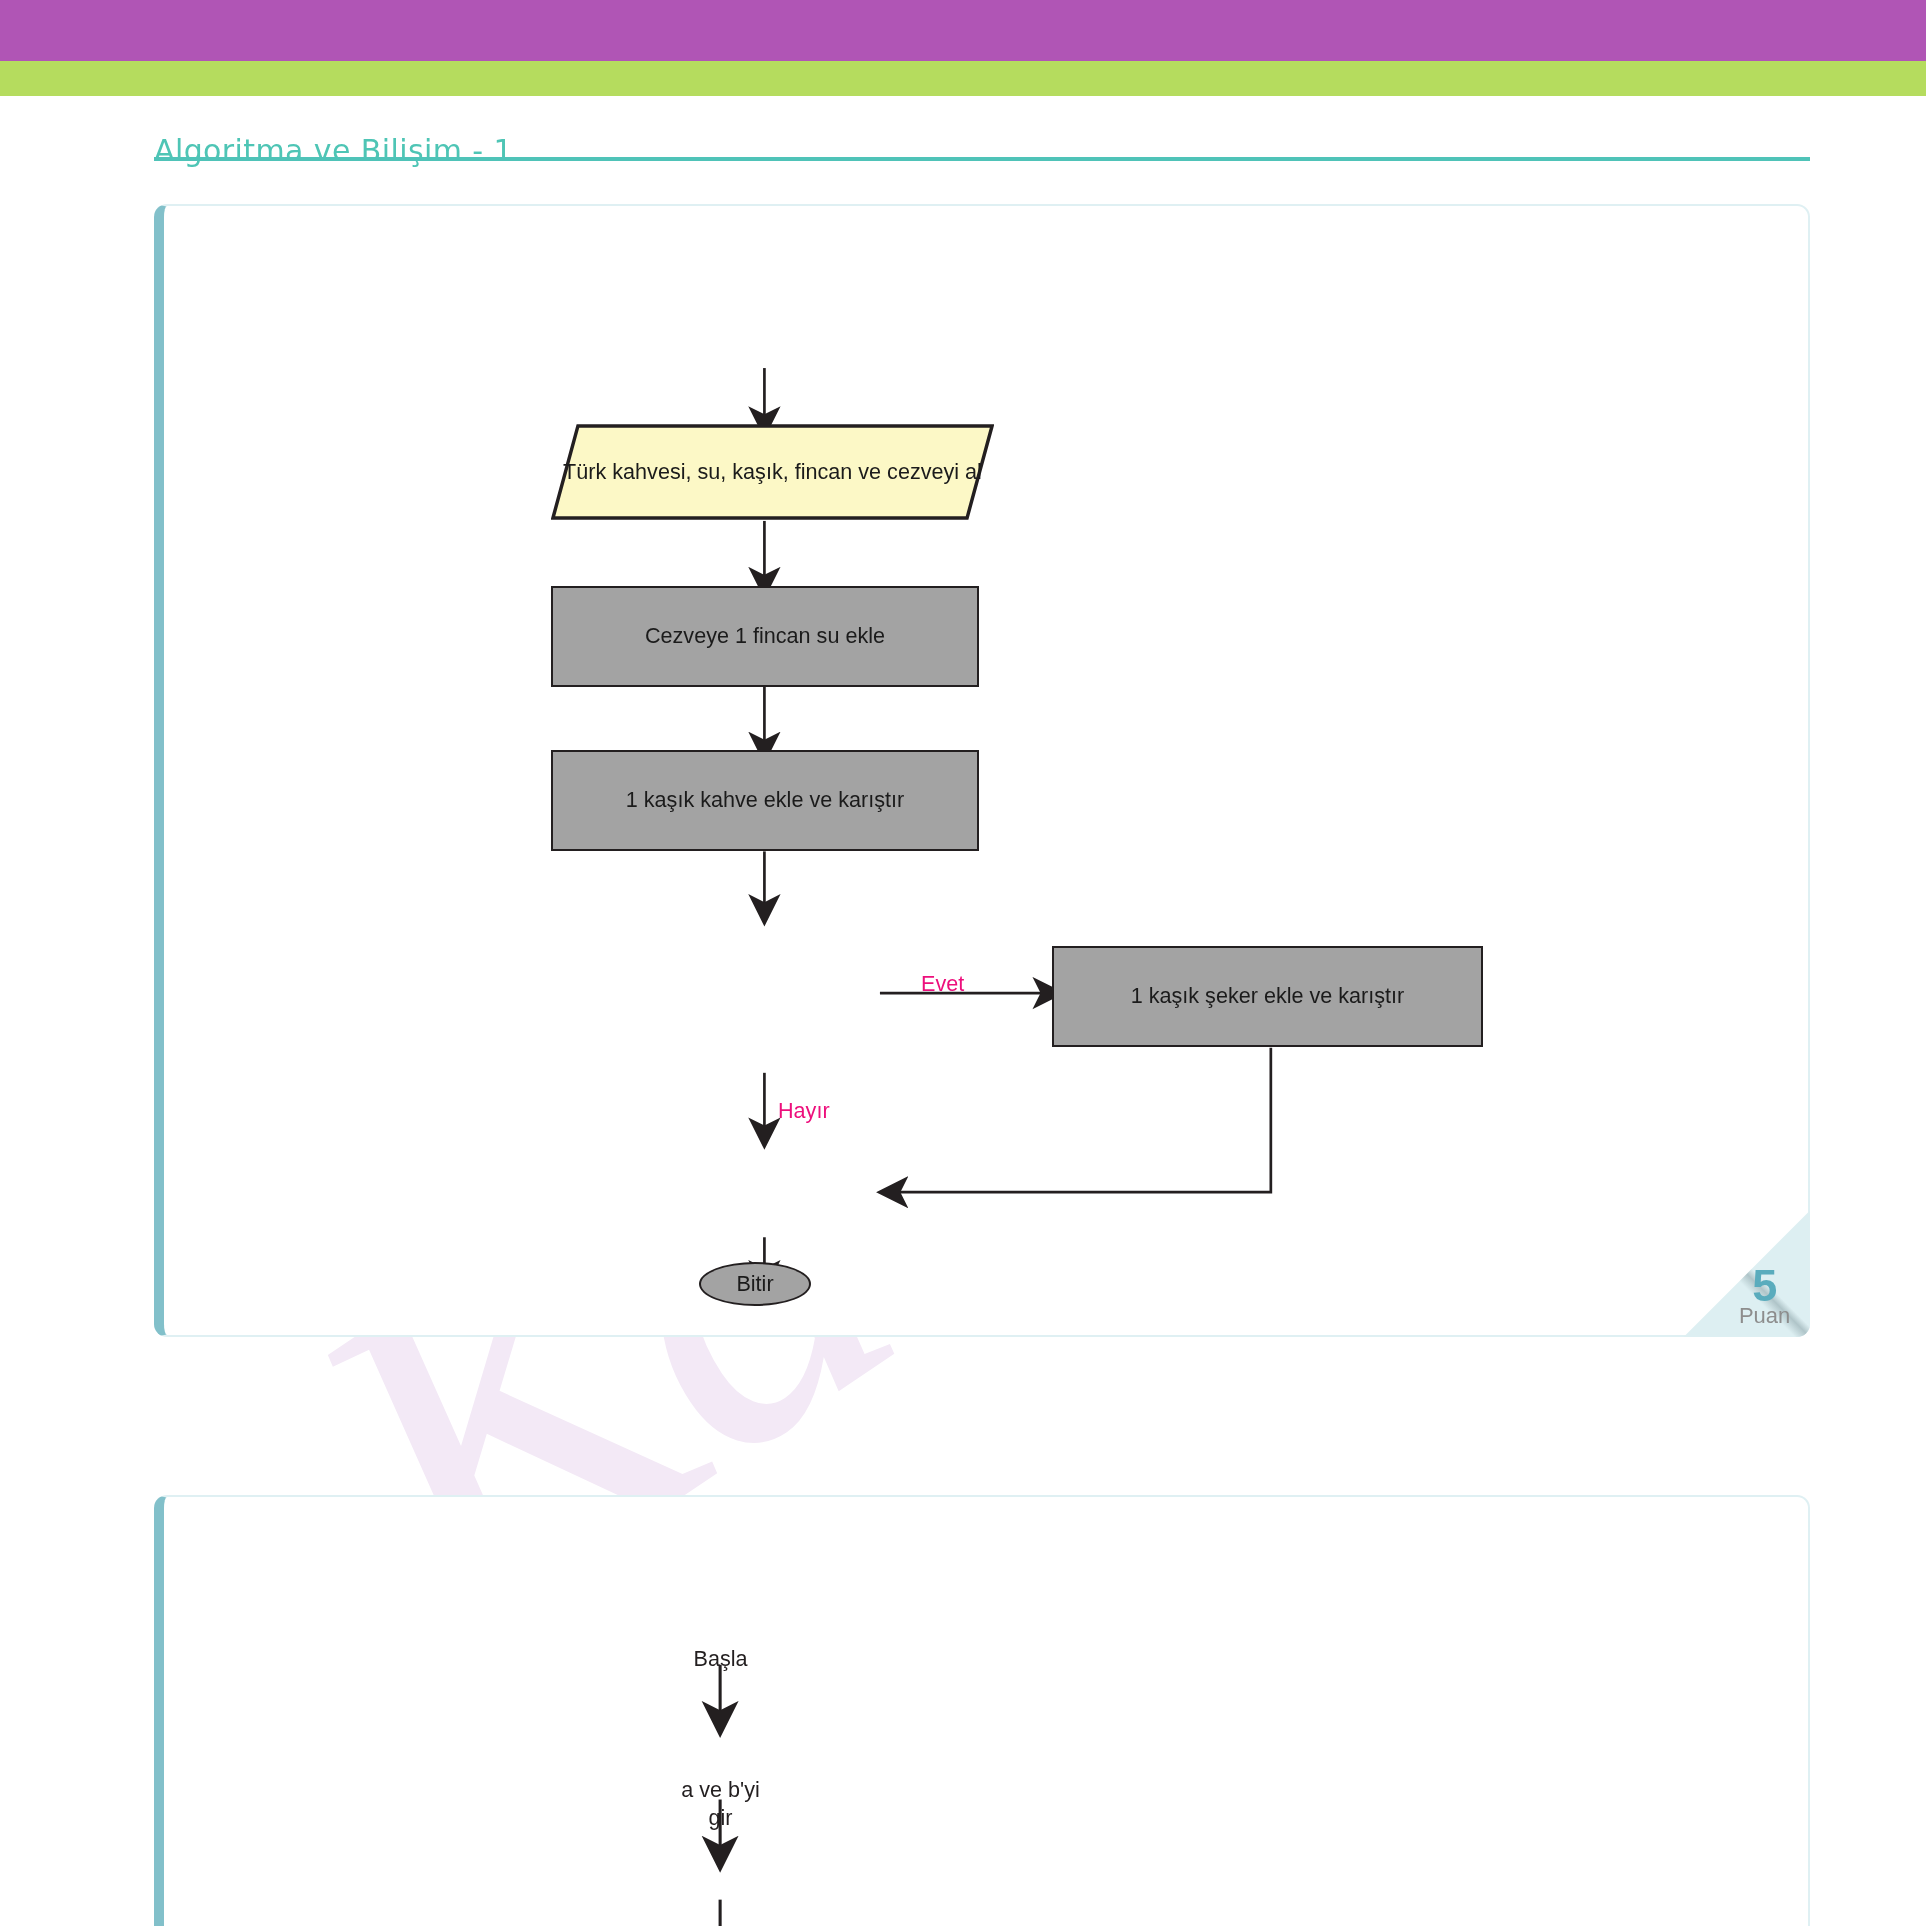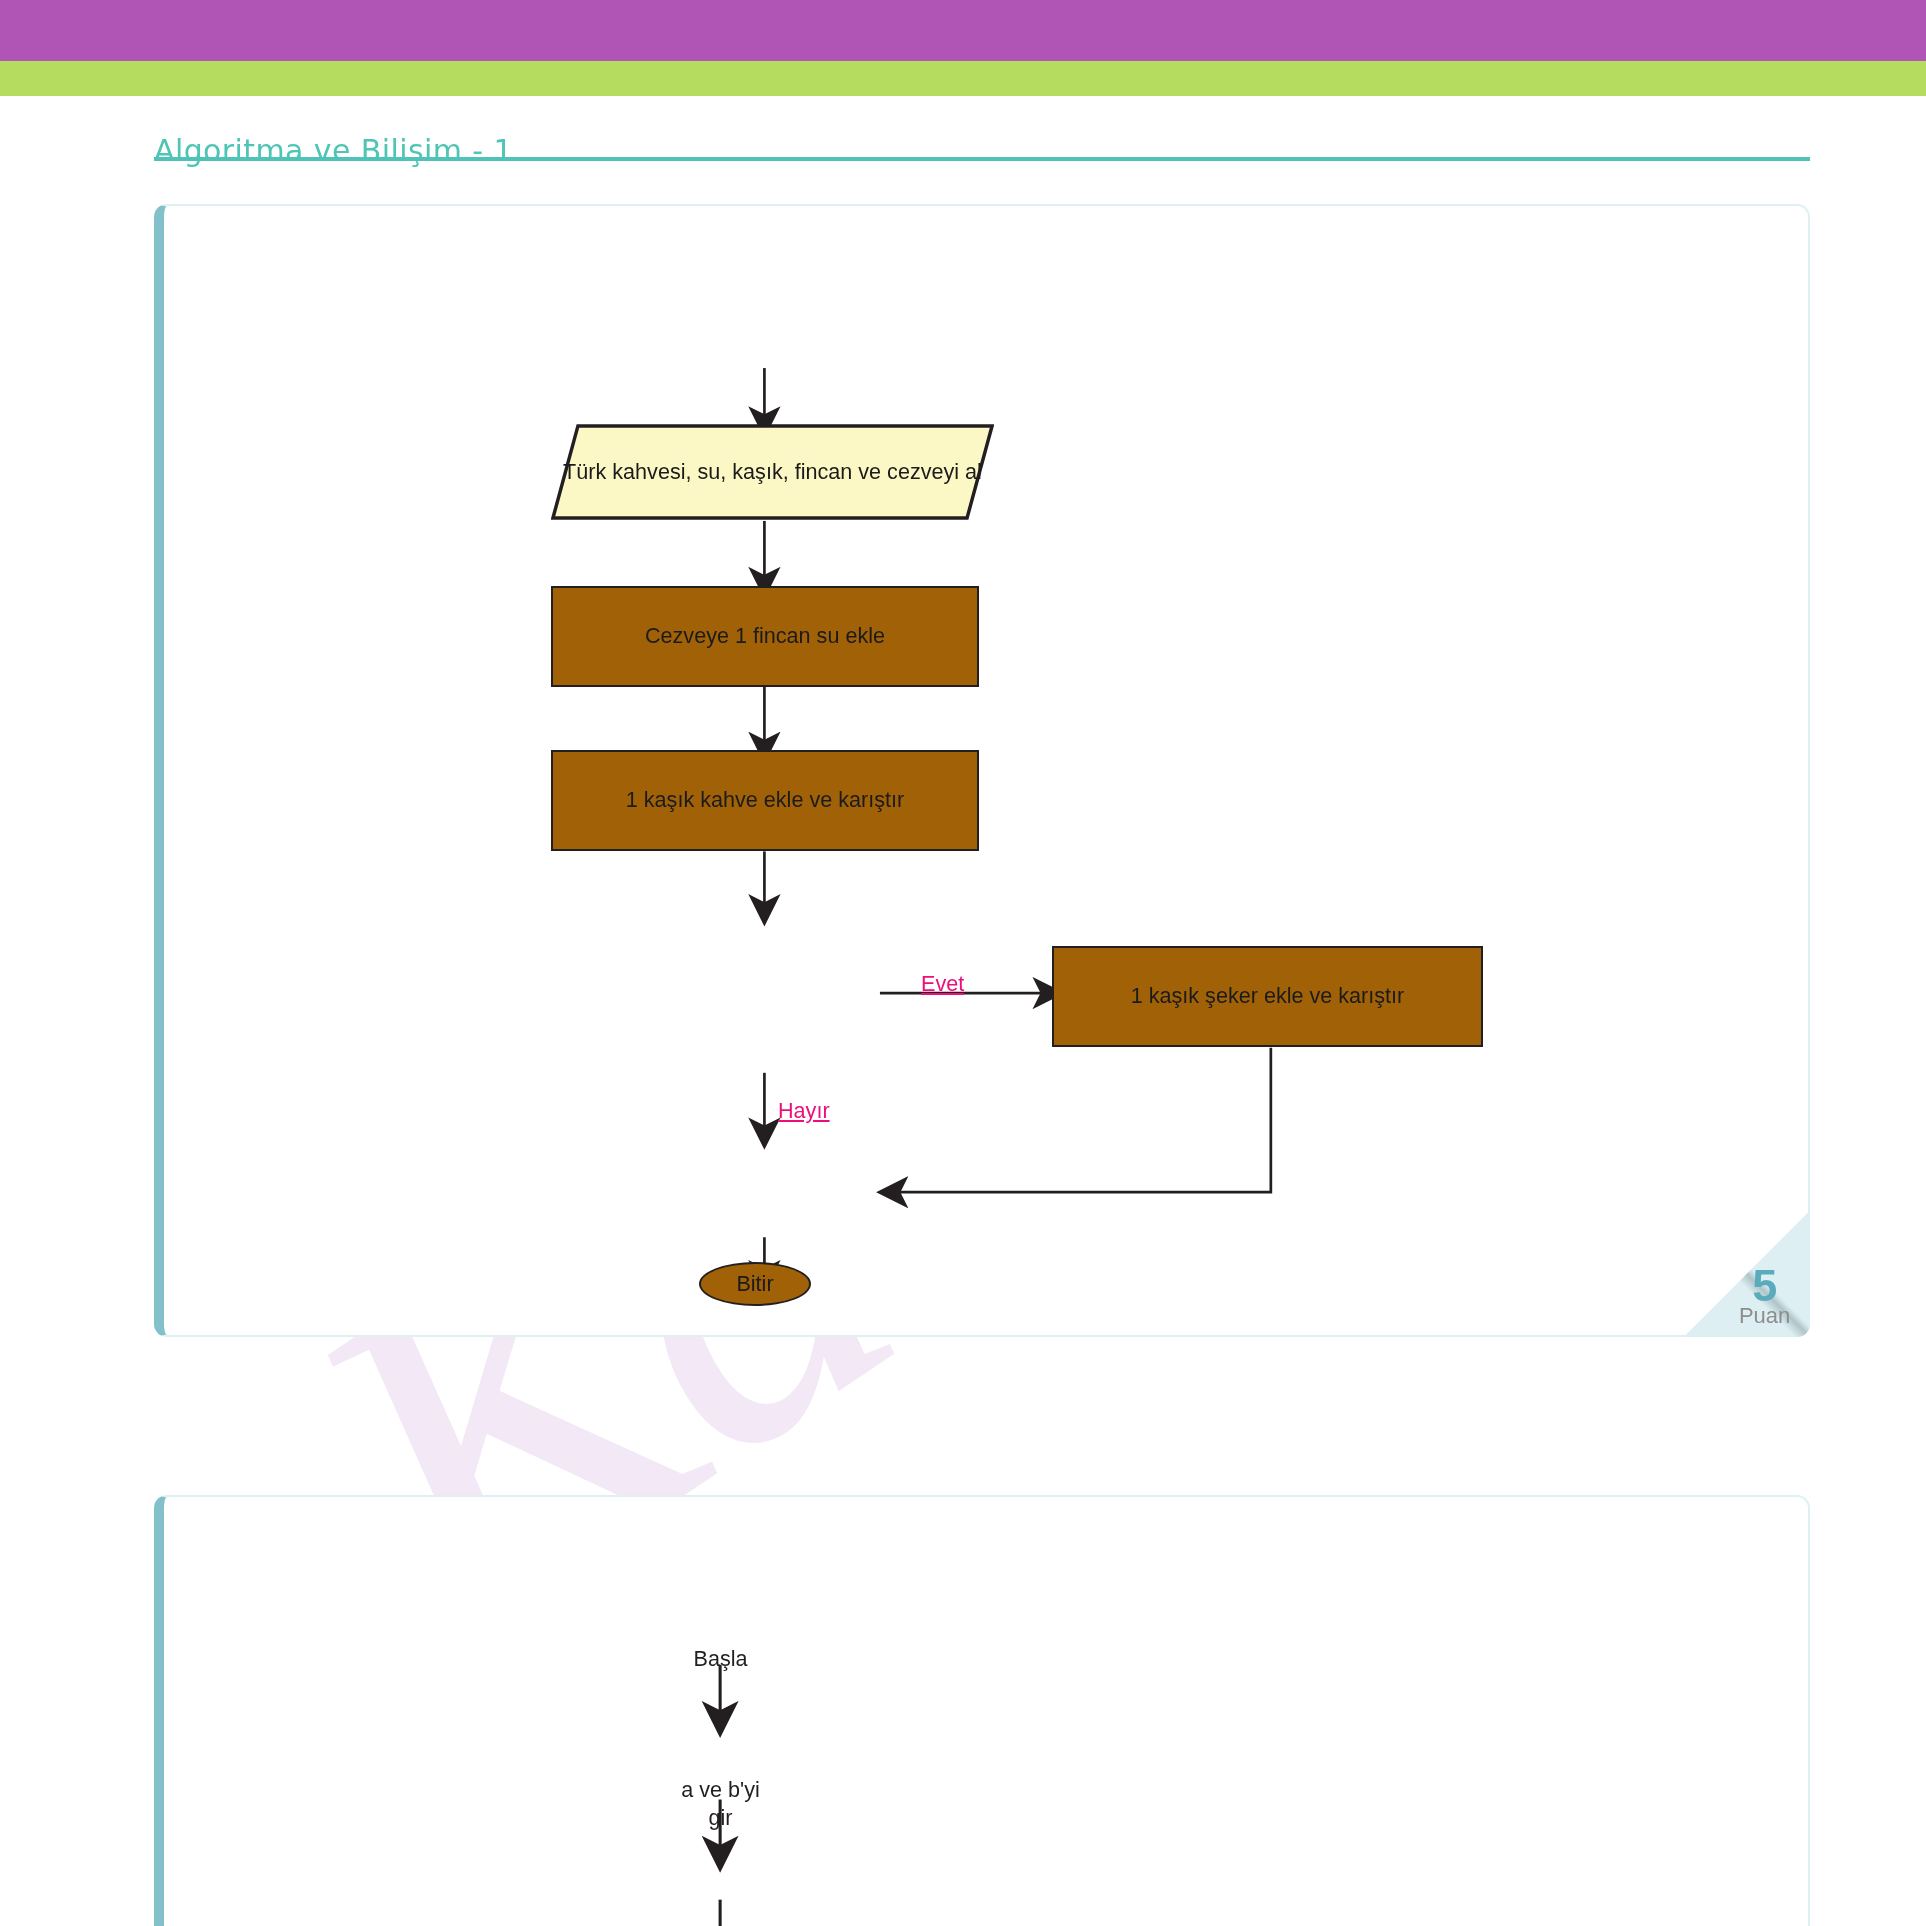--- a/index.html
+++ b/index.html
@@ -104,21 +104,21 @@
   .q-text {
     position: absolute;
     font-size: 24px; font-weight: bold; color: #1b1b1b;
     letter-spacing: 0.1px;
   }
 
   
   .fc { position: absolute; z-index: 4; }
   .node {
     position: absolute;
-    background: #a16207;
+    background: #a3a3a3;
     border: 2.7px solid #231f20;
     display: flex; align-items: center; justify-content: center;
     text-align: center;
     font-size: 21.6px; color: #1b1b1b; line-height: 1.25;
     z-index: 4;
   }
   .node.oval { border-radius: 50%; }
   .node.para {
     border: none;
     background: transparent;
@@ -132,21 +132,21 @@
     text-align: center; font-size: 21.6px; color: #1b1b1b; line-height: 1.3;
   }
   .node.diamond { border: none; background: transparent; }
   .diamond-label {
     position: absolute; left: 0; top: 0; width: 100%; height: 100%;
     display: flex; align-items: center; justify-content: center;
     text-align: center; font-size: 21.6px; color: #1b1b1b; line-height: 1.45;
   }
   .edge-lbl {
     position: absolute;
-    font-size: 21.6px; color: #ed0f7c; z-index: 6; text-decoration: underline;
+    font-size: 21.6px; color: #ed0f7c; z-index: 6;
   }
   .plain-lbl {
     position: absolute;
     font-size: 21.6px; color: #231f20; text-align: center; line-height: 1.3;
     z-index: 4;
   }
 </style>
 </head>
 <body>
 

